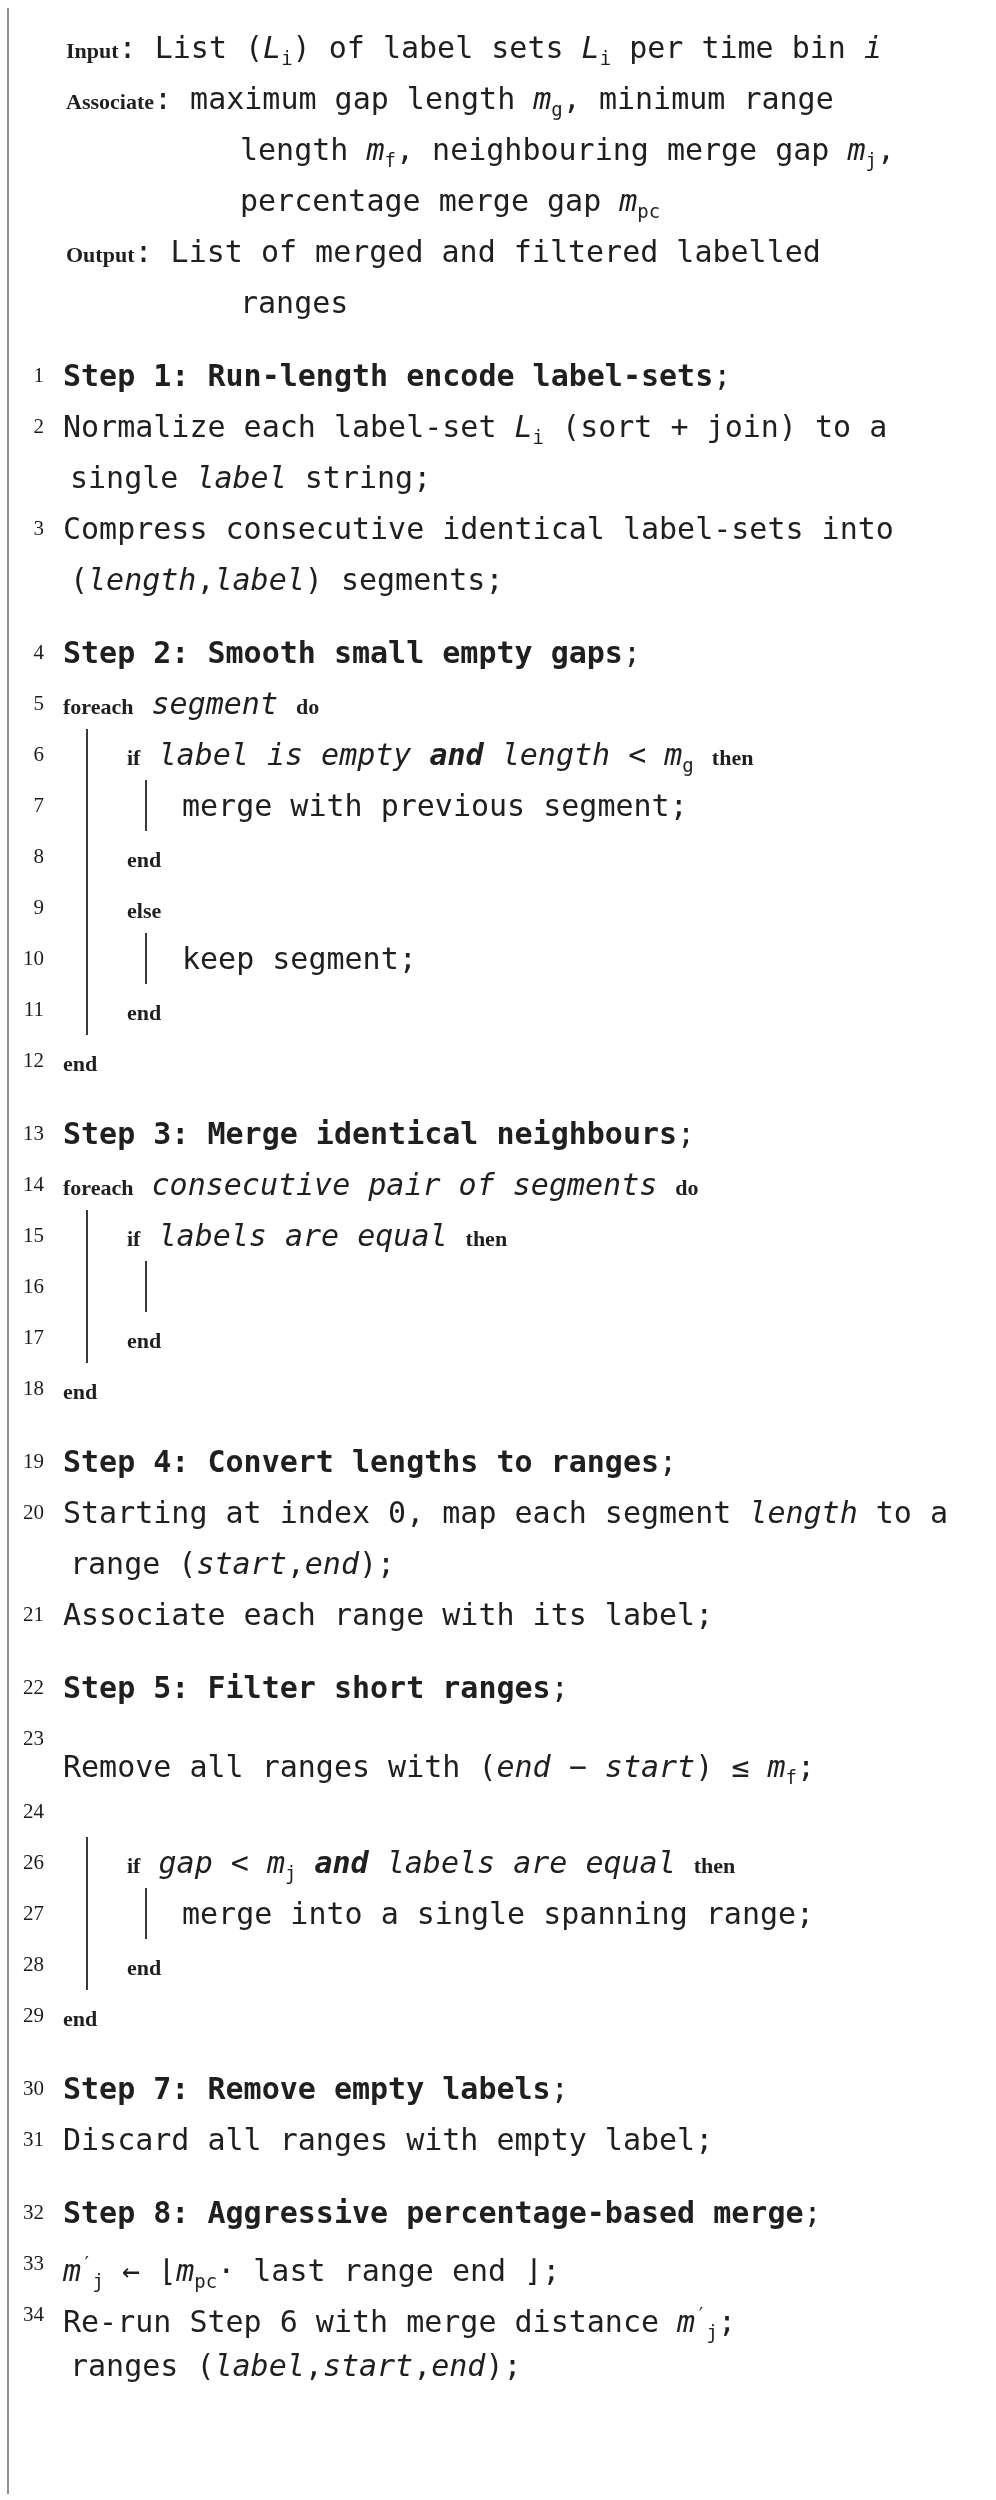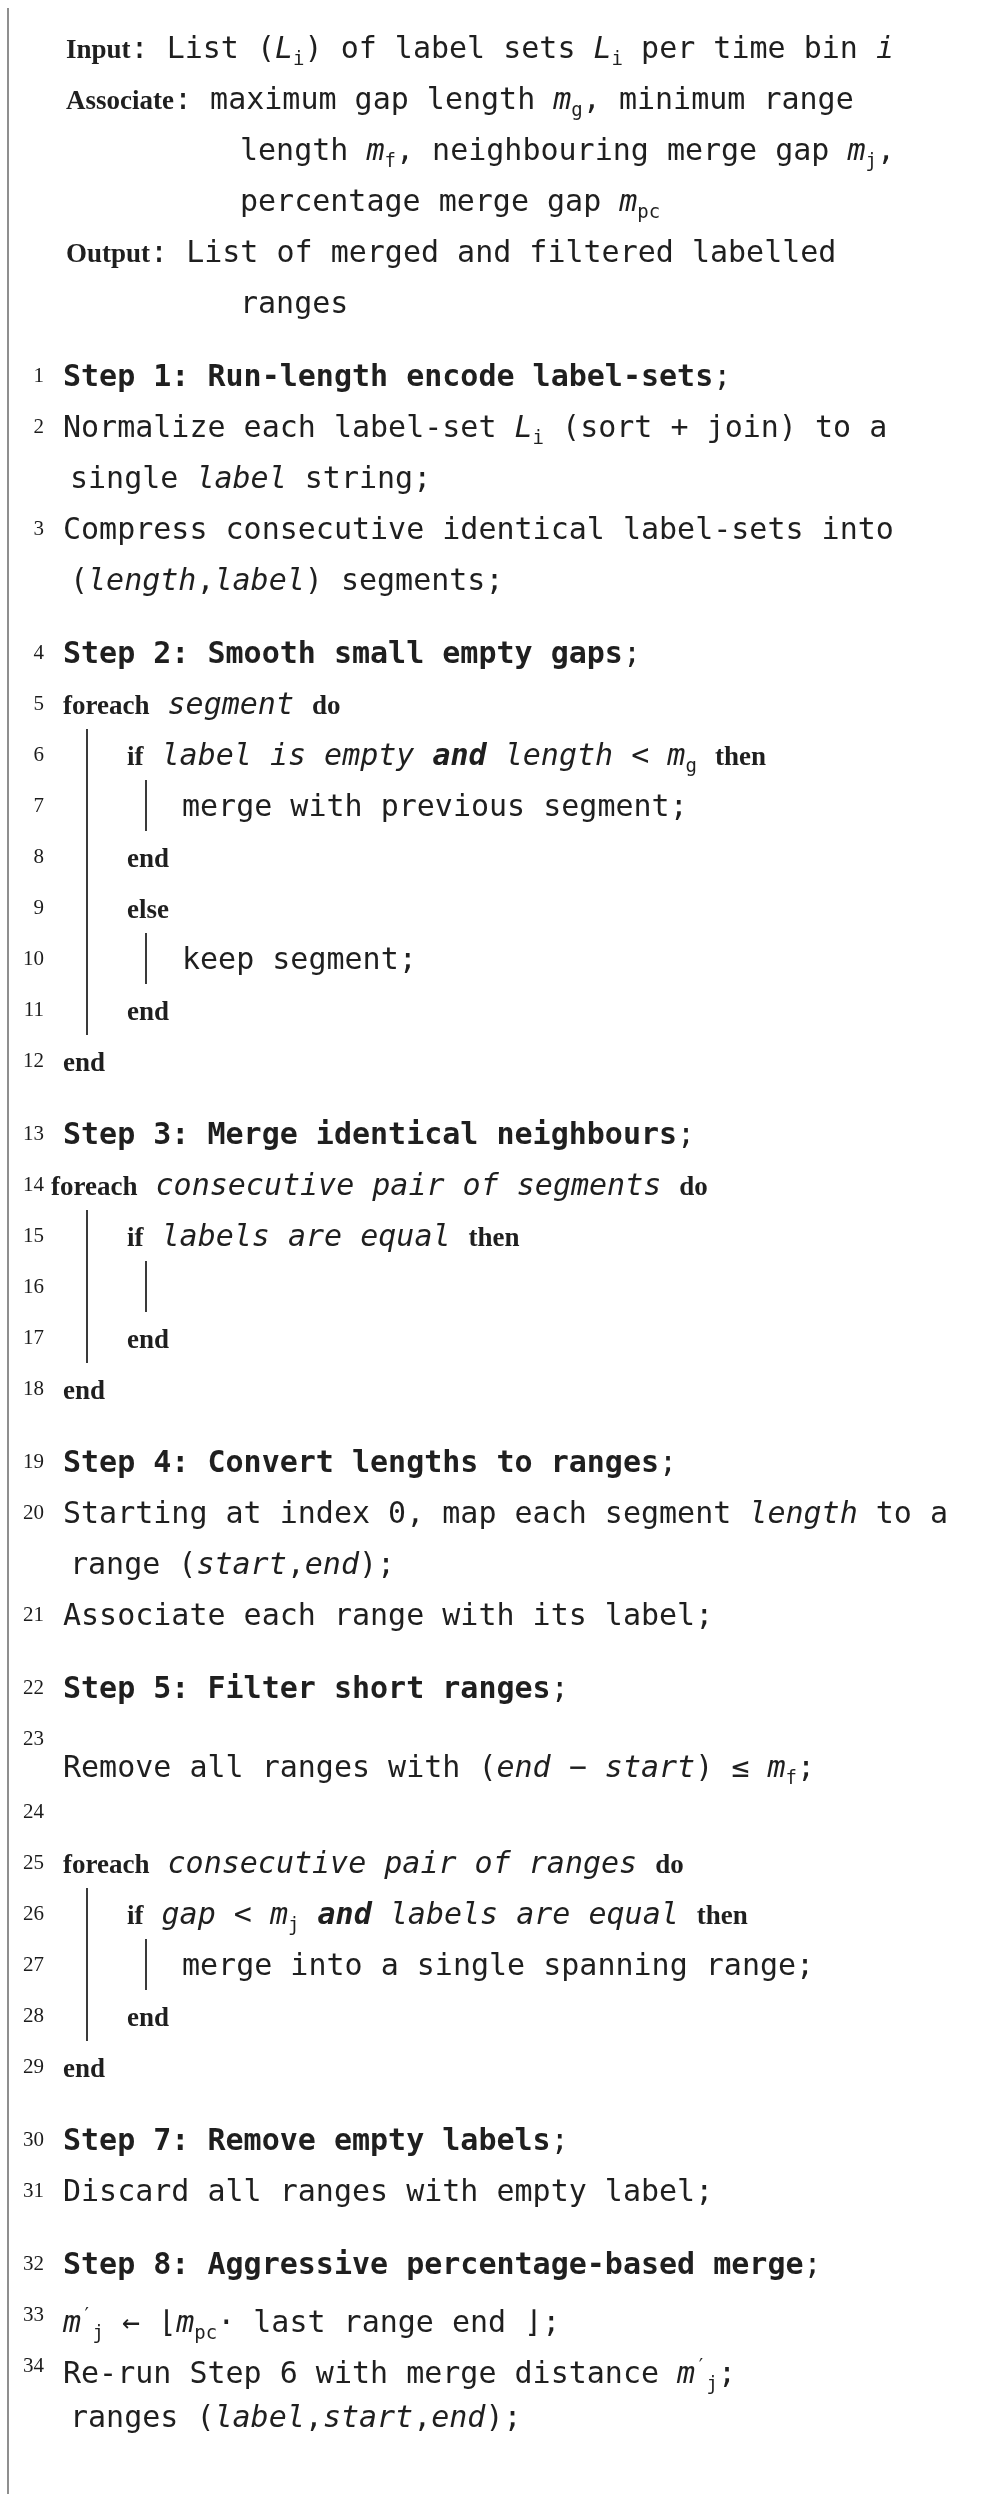--- a/index.html
+++ b/index.html
@@ -7,21 +7,21 @@
        font-family:"DejaVu Sans Mono",monospace;color:#1f1f1f;}
   #page-border-left{position:absolute;left:7px;top:8px;bottom:6px;width:2px;background:#8f8f8f;}
   #algo{position:absolute;left:0;top:22px;width:996px;}
   .row{position:relative;height:51px;white-space:pre;}
   .row.gap{margin-top:22px;}
   .num{position:absolute;left:0;top:0;width:44px;text-align:right;
        font-family:"Liberation Serif",serif;font-size:21px;line-height:51px;color:#1c1c1c;}
   .txt{position:absolute;top:0;line-height:51px;font-size:30px;white-space:pre;}
   .vrule{position:absolute;top:0;height:51px;width:2px;background:#3a3a3a;}
   .tt{}
-  .kw{font-family:"Liberation Serif",serif;font-weight:700;font-size:27px;}
+  .kw{font-family:"Liberation Serif",serif;font-weight:700;font-size:22px;}
   .ttb{font-weight:700;}
   .tti{font-style:italic;}
   .ttbi{font-weight:700;font-style:italic;}
   .sub{font-size:19px;vertical-align:-7px;}
   .sup{font-size:19px;vertical-align:11px;}
 </style>
 </head>
 <body>
 
 <div id="page-border-left"></div>
@@ -40,33 +40,32 @@
     <div class="row gap"><span class="num">4</span><div class="txt" style="left: 63px;"><span class="ttb">Step 2: Smooth small empty gaps</span><span class="tt">;</span></div></div>
     <div class="row"><span class="num">5</span><div class="txt" style="left: 63px;"><span class="kw">foreach</span><span class="tt"> </span><span class="tti">segment</span><span class="tt"> </span><span class="kw">do</span></div></div>
     <div class="row"><span class="num">6</span><div class="vrule" style="left: 86px;"></div><div class="txt" style="left: 127px;"><span class="kw">if</span><span class="tt"> </span><span class="tti">label is empty</span><span class="tt"> </span><span class="ttbi">and</span><span class="tt"> </span><span class="tti">length</span><span class="tt"> &lt; </span><span class="tti">m</span><span class="sub">g</span><span class="tt"> </span><span class="kw">then</span></div></div>
     <div class="row"><span class="num">7</span><div class="vrule" style="left: 86px;"></div><div class="vrule" style="left: 145px;"></div><div class="txt" style="left: 182px;"><span class="tt">merge with previous segment;</span></div></div>
     <div class="row"><span class="num">8</span><div class="vrule" style="left: 86px;"></div><div class="txt" style="left: 127px;"><span class="kw">end</span></div></div>
     <div class="row"><span class="num">9</span><div class="vrule" style="left: 86px;"></div><div class="txt" style="left: 127px;"><span class="kw">else</span></div></div>
     <div class="row"><span class="num">10</span><div class="vrule" style="left: 86px;"></div><div class="vrule" style="left: 145px;"></div><div class="txt" style="left: 182px;"><span class="tt">keep segment;</span></div></div>
     <div class="row"><span class="num">11</span><div class="vrule" style="left: 86px;"></div><div class="txt" style="left: 127px;"><span class="kw">end</span></div></div>
     <div class="row"><span class="num">12</span><div class="txt" style="left: 63px;"><span class="kw">end</span></div></div>
     <div class="row gap"><span class="num">13</span><div class="txt" style="left: 63px;"><span class="ttb">Step 3: Merge identical neighbours</span><span class="tt">;</span></div></div>
-    <div class="row"><span class="num">14</span><div class="txt" style="left: 51px;"><span class="kw">foreach</span><span class="tt"> </span><span class="tti">consecutive pair of segments</span><span class="tt"> </span><span class="kw">do</span></div></div>
+    <div class="row"><span class="num">14</span><div class="txt" style="left: 63px;"><span class="kw">foreach</span><span class="tt"> </span><span class="tti">consecutive pair of segments</span><span class="tt"> </span><span class="kw">do</span></div></div>
     <div class="row"><span class="num">15</span><div class="vrule" style="left: 86px;"></div><div class="txt" style="left: 127px;"><span class="kw">if</span><span class="tt"> </span><span class="tti">labels are equal</span><span class="tt"> </span><span class="kw">then</span></div></div>
     <div class="row"><span class="num">16</span><div class="vrule" style="left: 86px;"></div><div class="vrule" style="left: 145px;"></div></div>
     <div class="row"><span class="num">17</span><div class="vrule" style="left: 86px;"></div><div class="txt" style="left: 127px;"><span class="kw">end</span></div></div>
     <div class="row"><span class="num">18</span><div class="txt" style="left: 63px;"><span class="kw">end</span></div></div>
     <div class="row gap"><span class="num">19</span><div class="txt" style="left: 63px;"><span class="ttb">Step 4: Convert lengths to ranges</span><span class="tt">;</span></div></div>
     <div class="row"><span class="num">20</span><div class="txt" style="left: 63px;"><span class="tt">Starting at index 0, map each segment </span><span class="tti">length</span><span class="tt"> to a</span></div></div>
     <div class="row"><div class="txt" style="left: 70px;"><span class="tt">range (</span><span class="tti">start</span><span class="tt">,</span><span class="tti">end</span><span class="tt">);</span></div></div>
     <div class="row"><span class="num">21</span><div class="txt" style="left: 63px;"><span class="tt">Associate each range with its label;</span></div></div>
     <div class="row gap"><span class="num">22</span><div class="txt" style="left: 63px;"><span class="ttb">Step 5: Filter short ranges</span><span class="tt">;</span></div></div>
     <div class="row"><span class="num">23</span><div class="txt" style="left: 63px; margin-top: 28px;"><span class="tt">Remove all ranges with (</span><span class="tti">end</span><span class="tt"> − </span><span class="tti">start</span><span class="tt">) ≤ </span><span class="tti">m</span><span class="sub">f</span><span class="tt">;</span></div></div>
     <div class="row gap"><span class="num">24</span></div>
-    <div class="row"><span class="num">25</span><div class="txt" style="left: 63px;"><span class="kw">foreach</span><span class="tt"> </span><span class="tti">consecutive pair of ranges</span><span class="tt"> </span><span class="kw">do</span></div></div>
     <div class="row"><span class="num">26</span><div class="vrule" style="left: 86px;"></div><div class="txt" style="left: 127px;"><span class="kw">if</span><span class="tt"> </span><span class="tti">gap</span><span class="tt"> &lt; </span><span class="tti">m</span><span class="sub">j</span><span class="tt"> </span><span class="ttbi">and</span><span class="tt"> </span><span class="tti">labels are equal</span><span class="tt"> </span><span class="kw">then</span></div></div>
     <div class="row"><span class="num">27</span><div class="vrule" style="left: 86px;"></div><div class="vrule" style="left: 145px;"></div><div class="txt" style="left: 182px;"><span class="tt">merge into a single spanning range;</span></div></div>
     <div class="row"><span class="num">28</span><div class="vrule" style="left: 86px;"></div><div class="txt" style="left: 127px;"><span class="kw">end</span></div></div>
     <div class="row"><span class="num">29</span><div class="txt" style="left: 63px;"><span class="kw">end</span></div></div>
     <div class="row gap"><span class="num">30</span><div class="txt" style="left: 63px;"><span class="ttb">Step 7: Remove empty labels</span><span class="tt">;</span></div></div>
     <div class="row"><span class="num">31</span><div class="txt" style="left: 63px;"><span class="tt">Discard all ranges with empty label;</span></div></div>
     <div class="row gap"><span class="num">32</span><div class="txt" style="left: 63px;"><span class="ttb">Step 8: Aggressive percentage-based merge</span><span class="tt">;</span></div></div>
     <div class="row"><span class="num">33</span><div class="txt" style="left: 63px;"><span class="tti">m</span><span class="sup">′</span><span class="sub">j</span><span class="tt"> ← ⌊</span><span class="tti">m</span><span class="sub">pc</span><span class="tt">· last range end ⌋;</span></div></div>
     <div class="row"><span class="num">34</span><div class="txt" style="left: 63px;"><span class="tt">Re-run Step 6 with merge distance </span><span class="tti">m</span><span class="sup">′</span><span class="sub">j</span><span class="tt">;</span></div></div>
     <div class="row"><div class="txt" style="left: 70px;"><span class="tt">ranges (</span><span class="tti">label</span><span class="tt">,</span><span class="tti">start</span><span class="tt">,</span><span class="tti">end</span><span class="tt">);</span></div></div>

